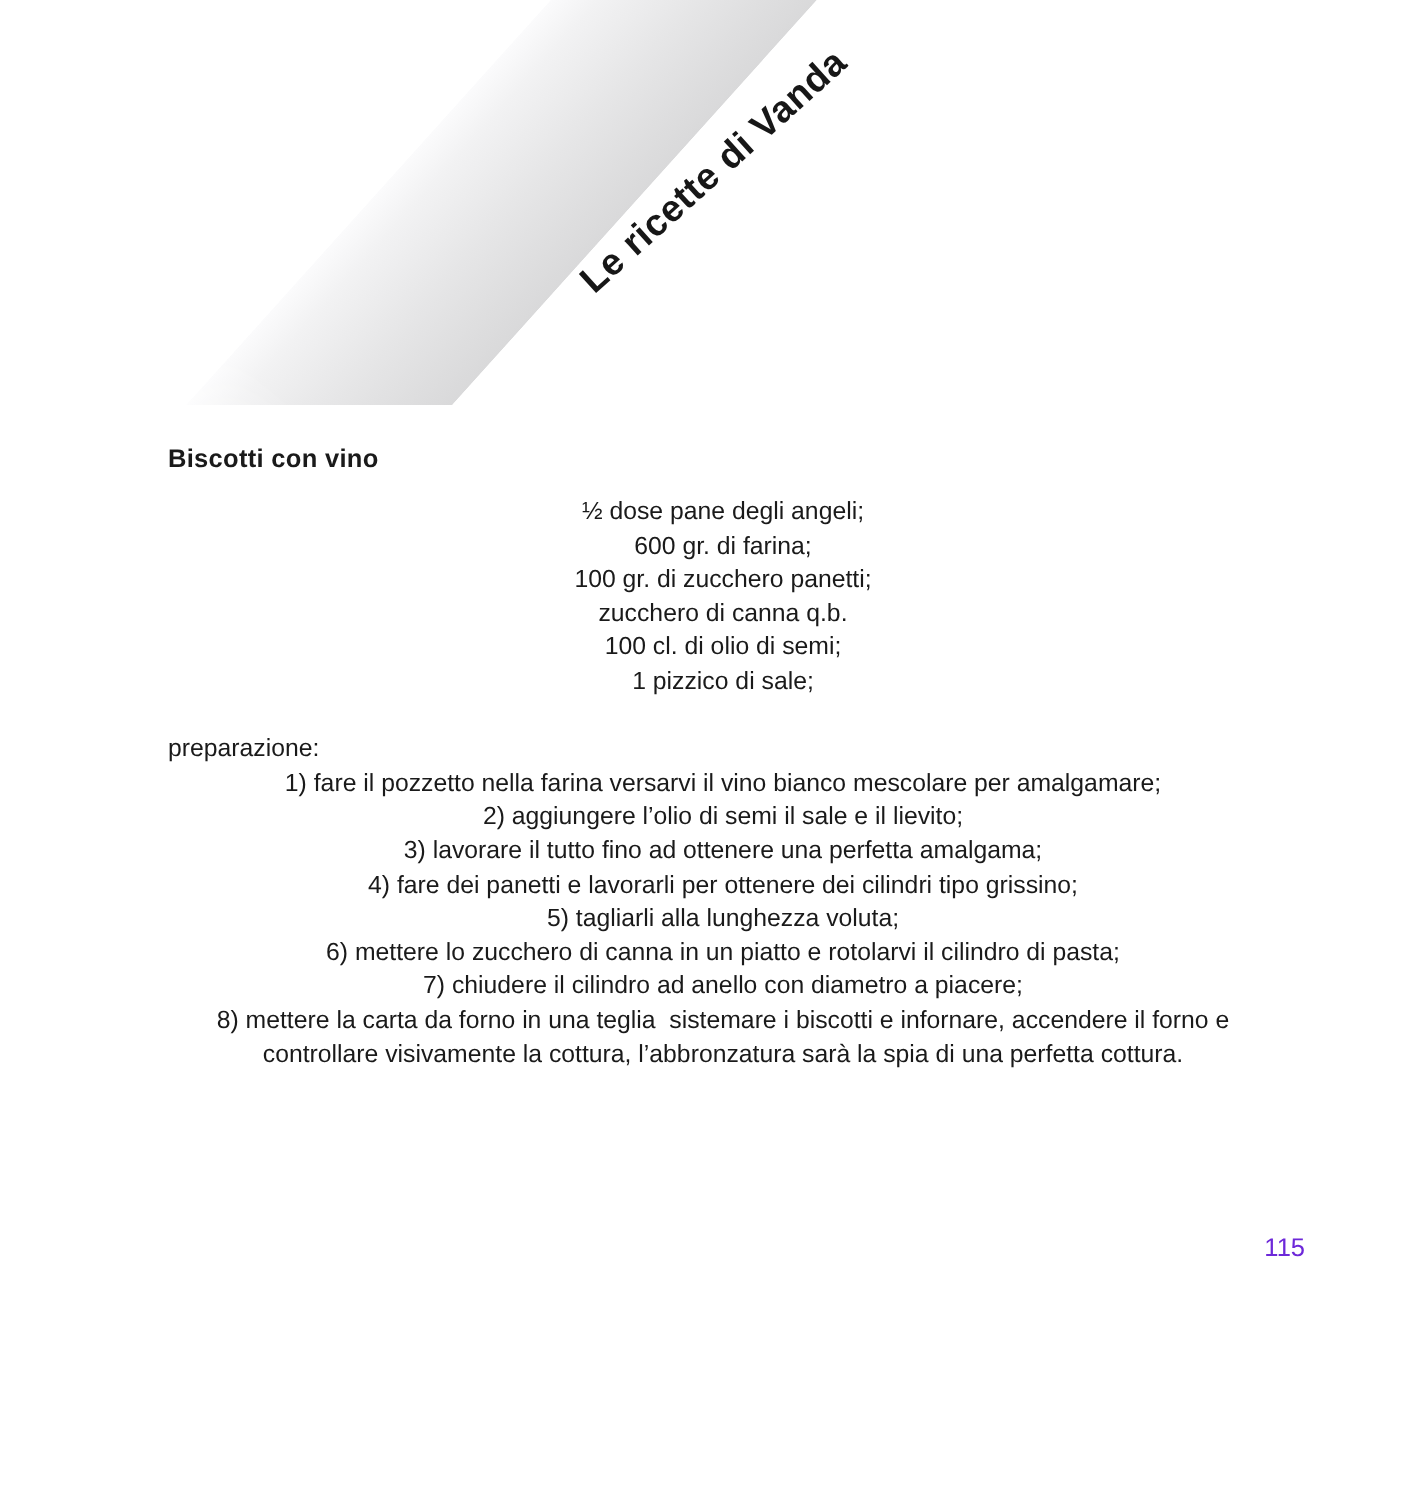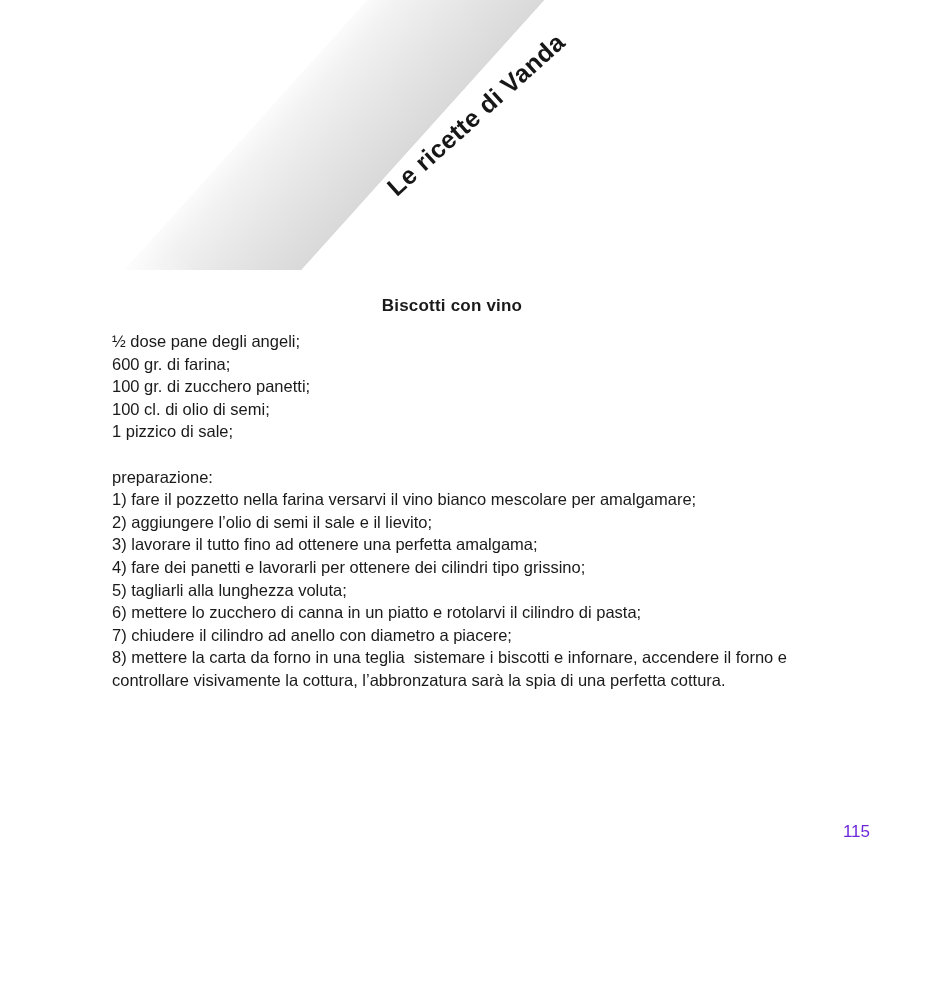--- a/index.html
+++ b/index.html
@@ -62,29 +62,29 @@
   
   #recipe {
     position: absolute;
     left: 112px;
     top: 296px;
     width: 740px;
   }
   #recipe-title {
     font-size: 17px;
     font-weight: bold;
-    text-align: center;
     margin: 0 0 14px 0;
     padding-right: 60px;
     letter-spacing: 0.2px;
   }
   .block {
     margin: 0;
     padding: 0;
     list-style: none;
+    text-align: center;
   }
   .line {
     font-size: 16.5px;
     line-height: 22.6px;
     white-space: pre-wrap;
     margin: 0;
   }
   .section-label {
     font-size: 16.5px;
     line-height: 22.6px;
@@ -115,20 +115,21 @@
 
   <div id="recipe">
 
     <h1 id="recipe-title">Biscotti con vino</h1>
 
     <div>
       <ul class="block" id="ingredients-list">
           <li class="line">½ dose pane degli angeli;</li>
           <li class="line">600 gr. di farina;</li>
           <li class="line">100 gr. di zucchero panetti;</li>
+          <li class="line">zucchero di canna q.b.</li>
           <li class="line">100 cl. di olio di semi;</li>
           <li class="line">1 pizzico di sale;</li>
         </ul>
     </div>
 
     <div class="gap"></div>
 
     <div>
       <p class="section-label">preparazione:</p>
       <ul class="block" id="steps-list">

